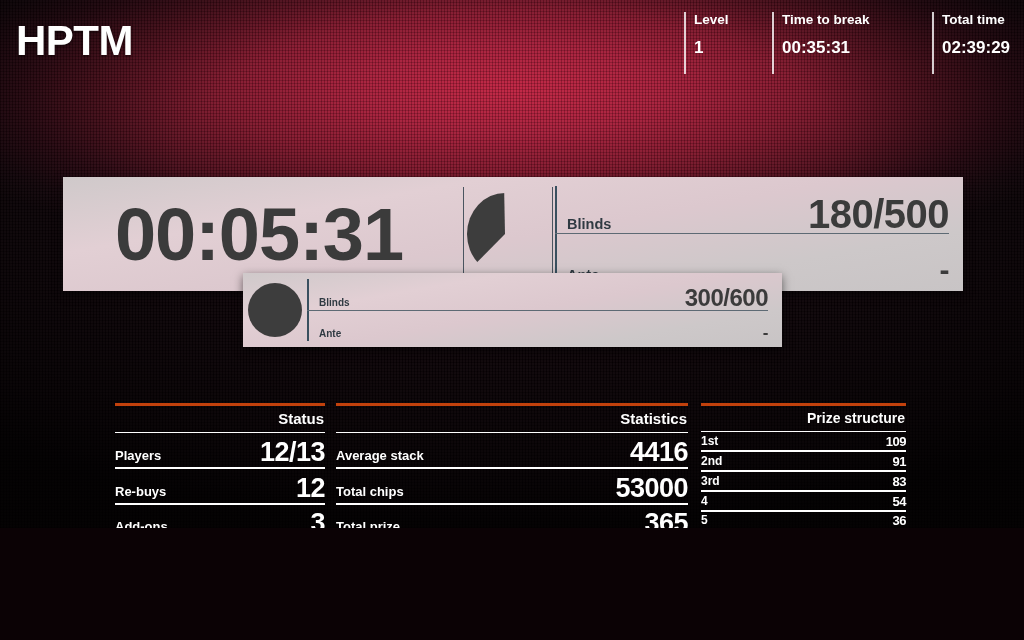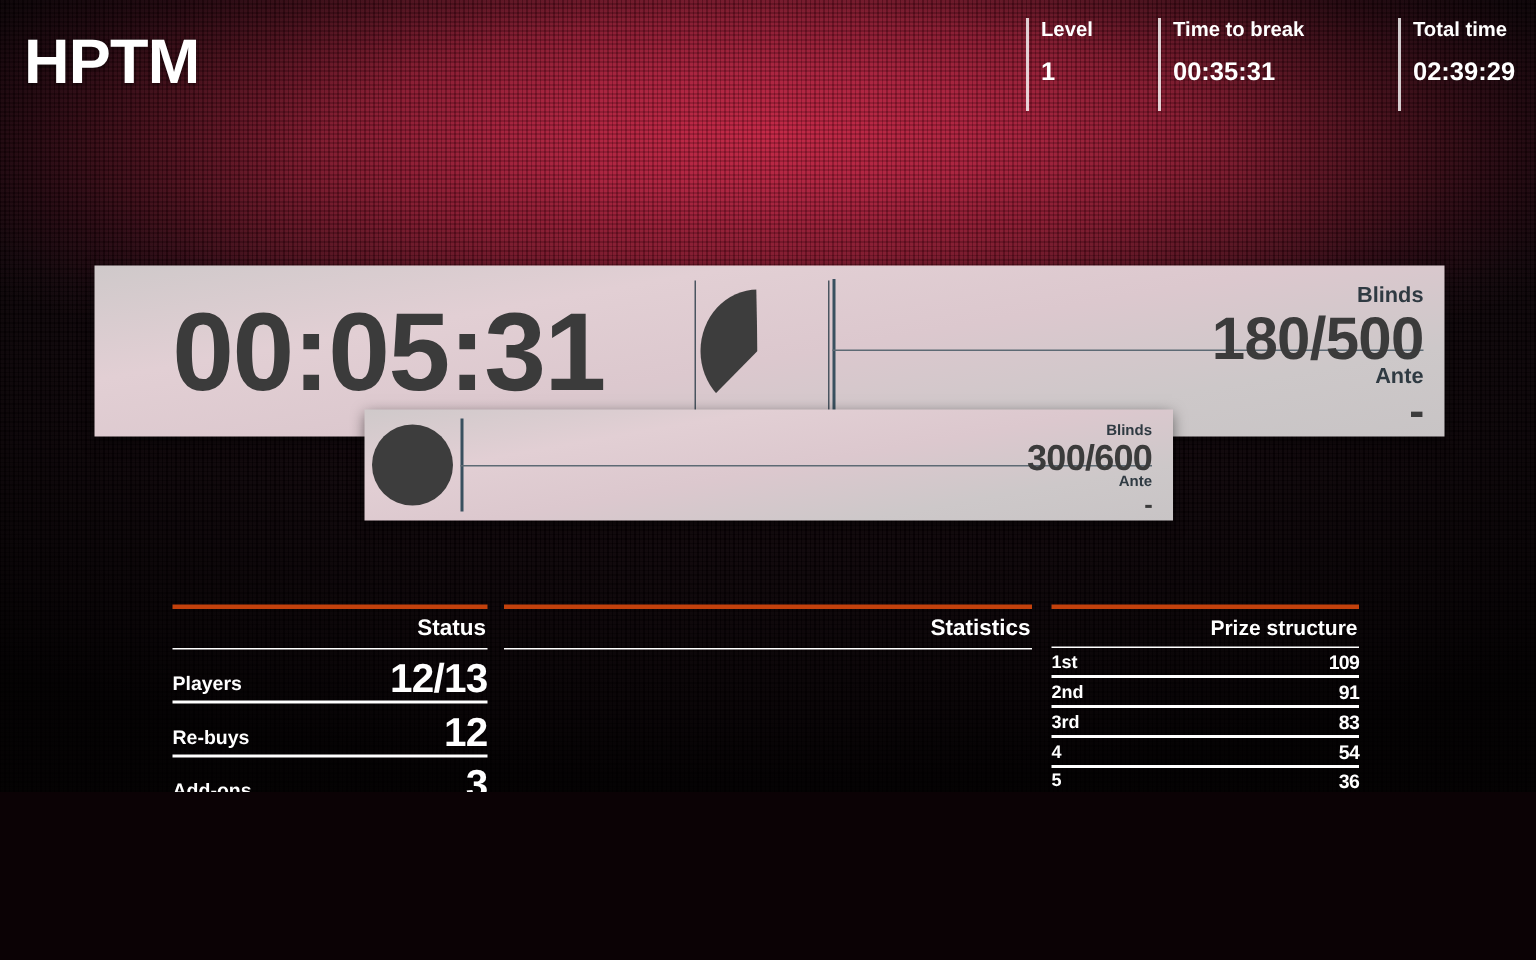--- a/index.html
+++ b/index.html
@@ -169,21 +169,20 @@
   }
 
   .blind-row {
     position: relative;
     display: flex;
     align-items: flex-end;
     justify-content: space-between;
     border-bottom: 1px solid #5d6a74;
     padding-left: 12px;
     box-sizing: border-box;
-    flex-direction: column;
   }
   .panel-current .blind-row { height: 44px; margin-top: 6px; }
   .panel-current .blind-row.ante { border-bottom: none; height: 40px; margin-top: 10px; }
   .panel-next .blind-row { height: 28px; margin-top: 4px; }
   .panel-next .blind-row.ante { border-bottom: none; height: 24px; margin-top: 6px; }
 
   .blind-label {
     color: #2f3a42;
     font-weight: bold;
     line-height: 1;
@@ -350,20 +349,34 @@
             <span class="row-label">Add-ons</span>
             <span class="row-value">3</span>
           </div>
         </div>
     </div>
 
     <div class="tbl tbl-stats">
       <div class="tbl-header">
         <div class="tbl-title">Statistics</div>
       </div>
+      <div class="tbl-body">
+          <div class="tbl-row">
+            <span class="row-label">Average stack</span>
+            <span class="row-value">4416</span>
+          </div>
+          <div class="tbl-row">
+            <span class="row-label">Total chips</span>
+            <span class="row-value">53000</span>
+          </div>
+          <div class="tbl-row">
+            <span class="row-label">Total prize</span>
+            <span class="row-value">365</span>
+          </div>
+        </div>
     </div>
 
     <div class="tbl tbl-prize">
       <div class="tbl-header">
         <div class="tbl-title">Prize structure</div>
       </div>
       <div class="tbl-body">
           <div class="tbl-row">
             <span class="row-label">1st</span>
             <span class="row-value">109</span>

